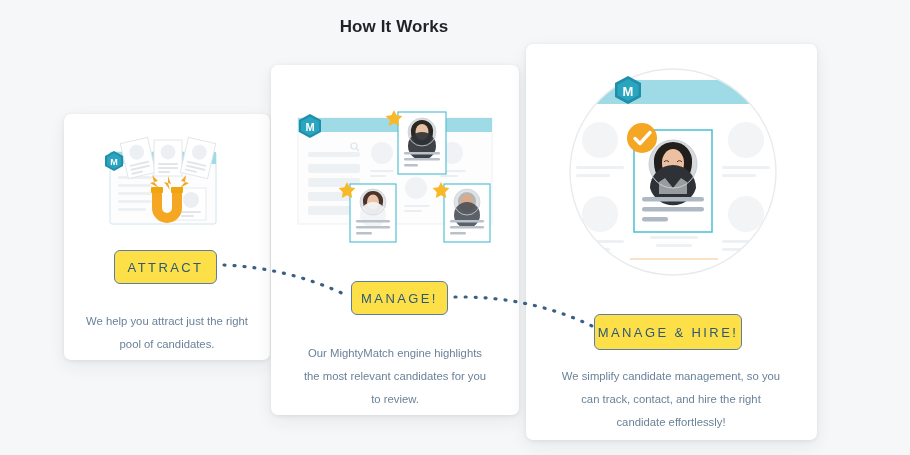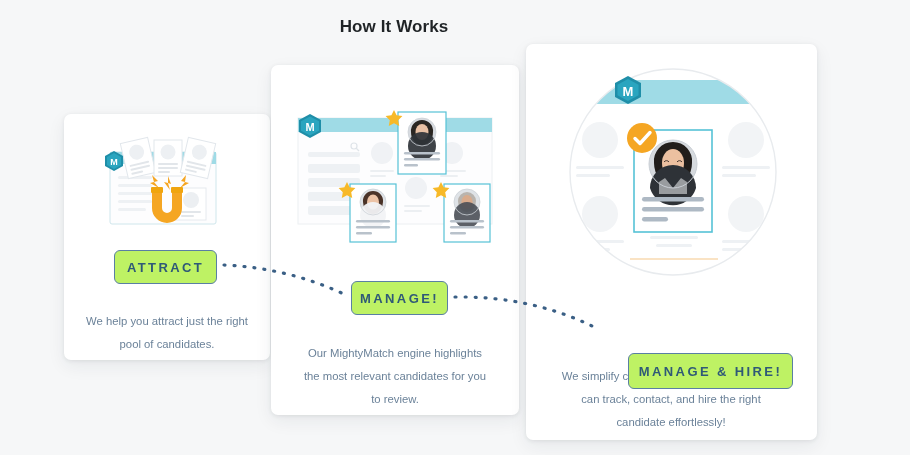--- a/index.html
+++ b/index.html
@@ -29,32 +29,32 @@
   }
   #card-attract { left: 64px;  top: 114px; width: 206px; height: 246px; }
   #card-match   { left: 271px; top: 65px;  width: 248px; height: 350px; }
   #card-manage  { left: 526px; top: 44px;  width: 291px; height: 396px; }
 
   
   .pill {
     position: absolute;
     border: 1.6px solid #5a7fa3;
     border-radius: 6px;
-    background: #bef264;
+    background: #fde047;
     color: #2f5977;
     font-size: 13px;
-    font-weight: bold;
+    font-weight: normal;
     letter-spacing: 2.4px;
     display: flex; align-items: center; justify-content: center;
     white-space: nowrap;
     z-index: 30;
   }
   #pill-attract { left: 114px; top: 250px; width: 103px; height: 34px; }
   #pill-match   { left: 351px; top: 281px; width: 97px;  height: 34px; }
-  #pill-manage  { left: 628px; top: 314px; width: 165px; height: 36px; margin-top: 39px; }
+  #pill-manage  { left: 594px; top: 314px; width: 148px; height: 36px; }
 
   
   .caption {
     position: absolute;
     text-align: center;
     color: #6b8299;
     font-size: 11.3px;
     line-height: 23px;
     z-index: 20;
   }

